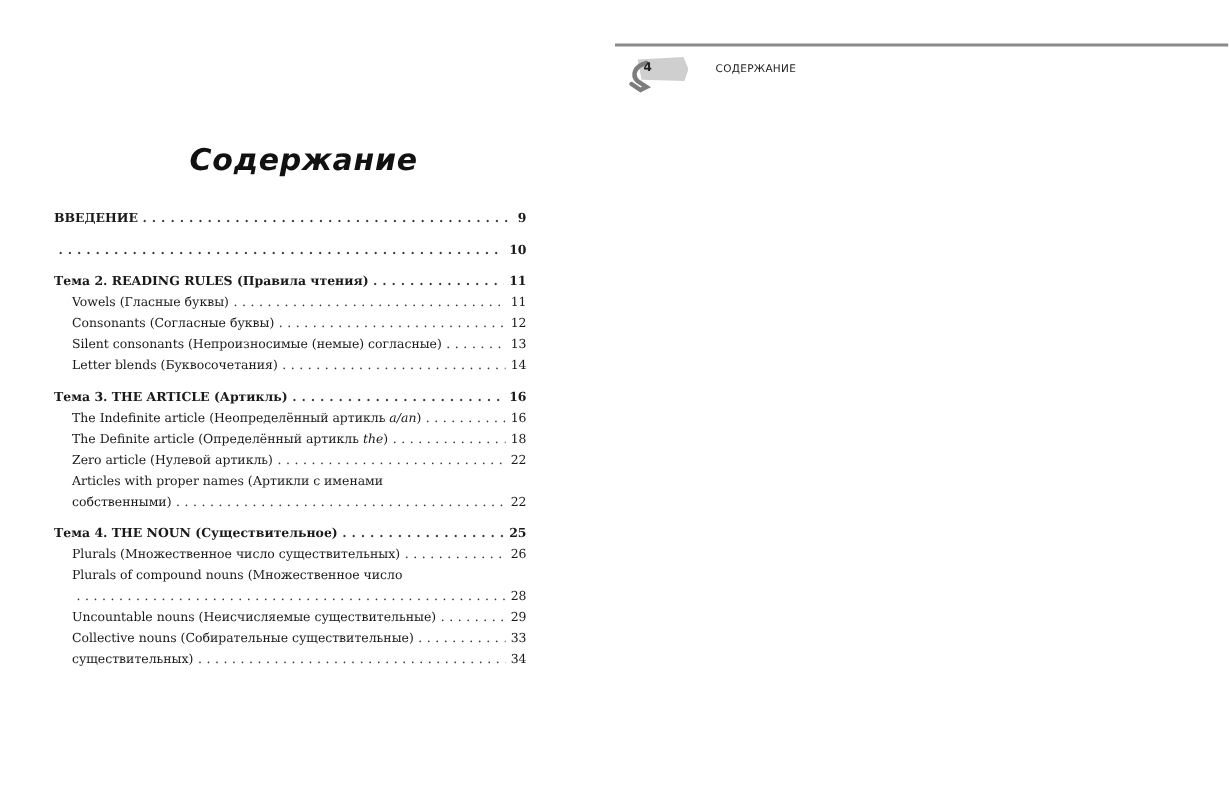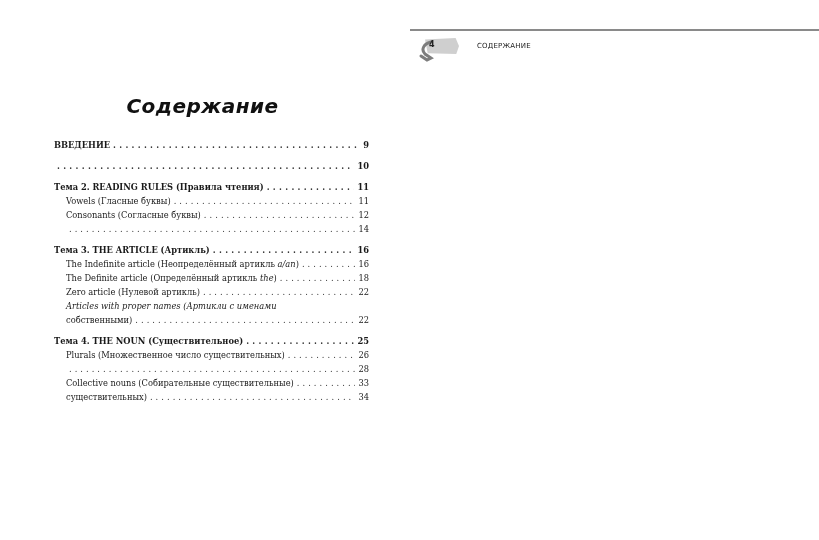--- a/index.html
+++ b/index.html
@@ -11,28 +11,28 @@
   .page-left { left:0; width:405px; }
   .page-right { left:405px; width:414px; }
 
   .toc-title {
     position:absolute; top:94px; left:0; width:405px; text-align:center;
     font-family:"DejaVu Sans", sans-serif; font-style:italic; font-weight:bold;
     font-size:20px; letter-spacing:0.5px; color:#111;
   }
 
   .toc { position:absolute; }
-  .toc-left { left:54px; top:138px; width:315px; }
+  .toc-left { left:36px; top:138px; width:315px; }
 
   .entry {
     display:flex; align-items:flex-end; font-size:8.3px; line-height:14px;
     white-space:nowrap; height:14px;
   }
   .entry.multi { display:block; height:auto; white-space:normal; }
-  .entry.multi .line1 { line-height:14px; white-space:nowrap;font-style:italic; }
+  .entry.multi .line1 { line-height:14px; white-space:nowrap; }
   .entry.multi .line2 { display:flex; align-items:flex-end; line-height:14px; white-space:nowrap;justify-content:space-between; }
   .entry .text { flex:0 0 auto; }
   .entry .dots {
     flex:1 1 auto; overflow:hidden; margin:0 3px; height:14px; position:relative;
   }
   .entry .dots::before {
     content:". . . . . . . . . . . . . . . . . . . . . . . . . . . . . . . . . . . . . . . . . . . . . . . . . . . . . . . . . . . . . . . . . . . . . . . . . . . . . . . . . . . . . . . . . . . . . . . . . . . . . . . . . . . . . . . . . .";
     position:absolute; left:0; bottom:0; white-space:nowrap; letter-spacing:0.2px; color:#333;
   }
   .entry .num { flex:0 0 auto; text-align:right; }
@@ -85,20 +85,26 @@
         <span class="text">Vowels (Гласные буквы)</span>
         <span class="dots"></span>
         <span class="num">11</span>
       </div>
       <div class="entry lvl1">
         <span class="text">Consonants (Согласные буквы)</span>
         <span class="dots"></span>
         <span class="num">12</span>
       </div>
       <div class="entry lvl1">
+        <span class="text">Silent consonants (Непроизносимые (немые) согласные)</span>
+        <span class="dots"></span>
+        <span class="num">13</span>
+      </div>
+      <div class="entry lvl1">
+        <span class="text">Letter blends (Буквосочетания)</span>
         <span class="dots"></span>
         <span class="num">14</span>
       </div>
       <div class="entry lvl0">
         <span class="text">Тема 3. THE ARTICLE (Артикль)</span>
         <span class="dots"></span>
         <span class="num">16</span>
       </div>
       <div class="entry lvl1">
         <span class="text"><span>The Indefinite article (Неопределённый артикль </span><span class="it">a/an</span><span>)</span></span>
@@ -127,24 +133,30 @@
         <span class="text">Тема 4. THE NOUN (Существительное)</span>
         <span class="dots"></span>
         <span class="num">25</span>
       </div>
       <div class="entry lvl1">
         <span class="text">Plurals (Множественное число существительных)</span>
         <span class="dots"></span>
         <span class="num">26</span>
       </div>
       <div class="entry lvl1 multi">
+        <div class="line1">Plurals of compound nouns (Множественное число</div>
         <div class="line2">
           <span class="dots"></span>
           <span class="num">28</span>
         </div>
+      </div>
+      <div class="entry lvl1">
+        <span class="text">Uncountable nouns (Неисчисляемые существительные)</span>
+        <span class="dots"></span>
+        <span class="num">29</span>
       </div>
       <div class="entry lvl1">
         <span class="text">Collective nouns (Собирательные существительные)</span>
         <span class="dots"></span>
         <span class="num">33</span>
       </div>
       <div class="entry lvl1 multi">
         <div class="line2">
           <span class="text">существительных)</span>
           <span class="dots"></span>

